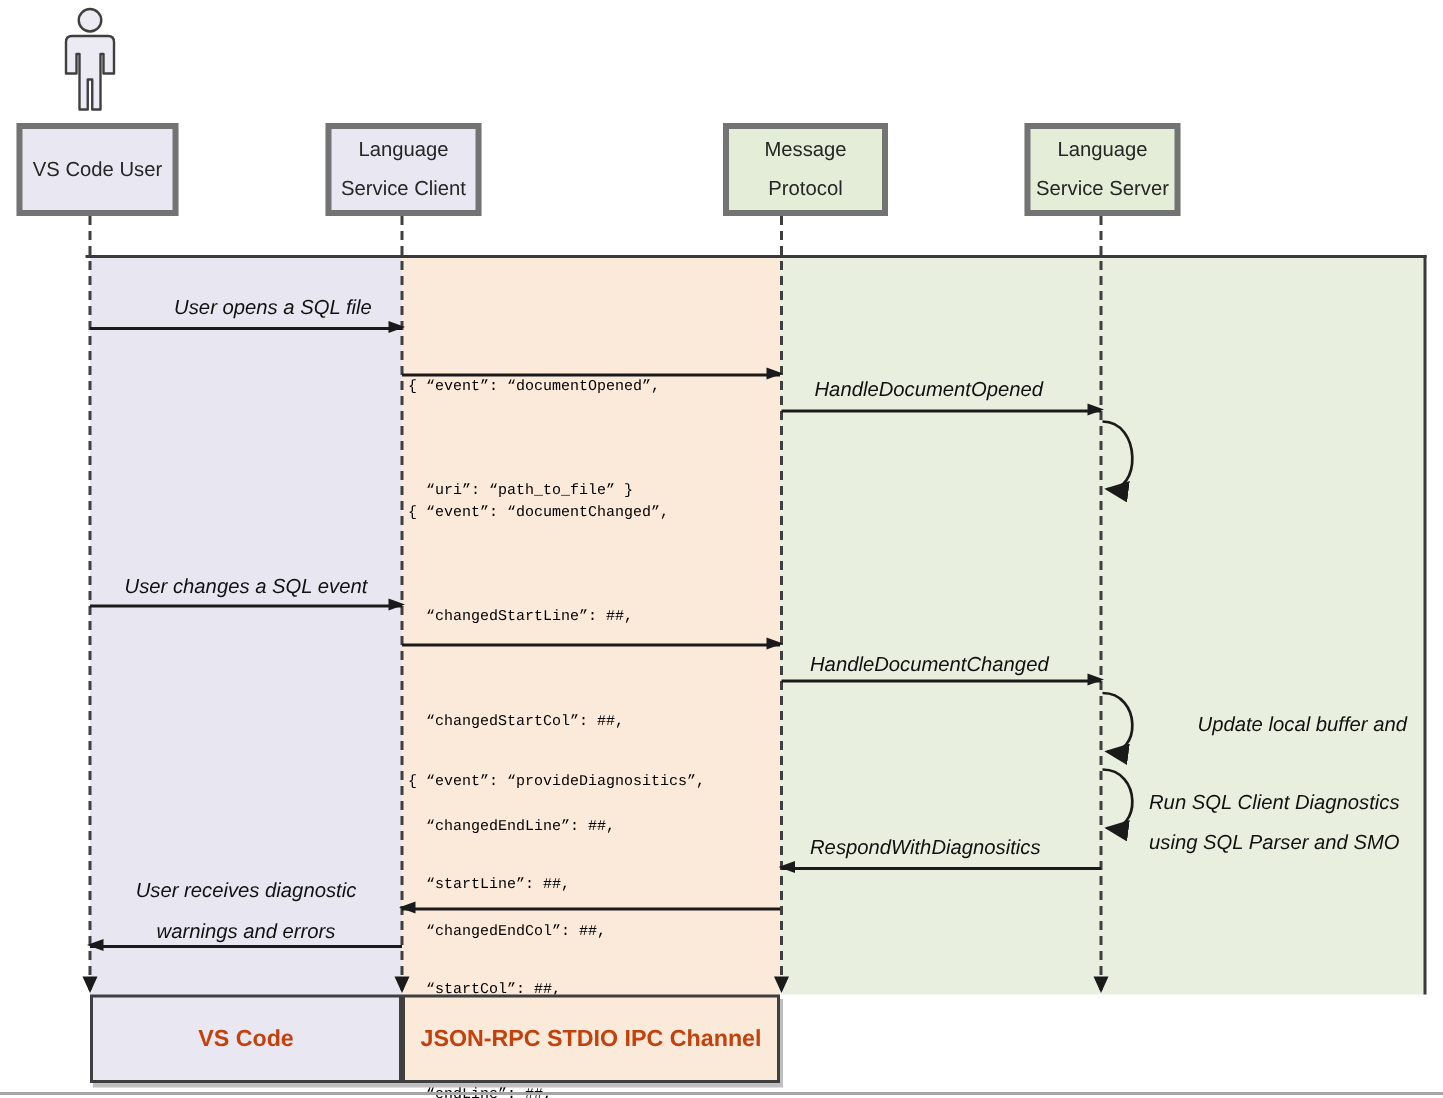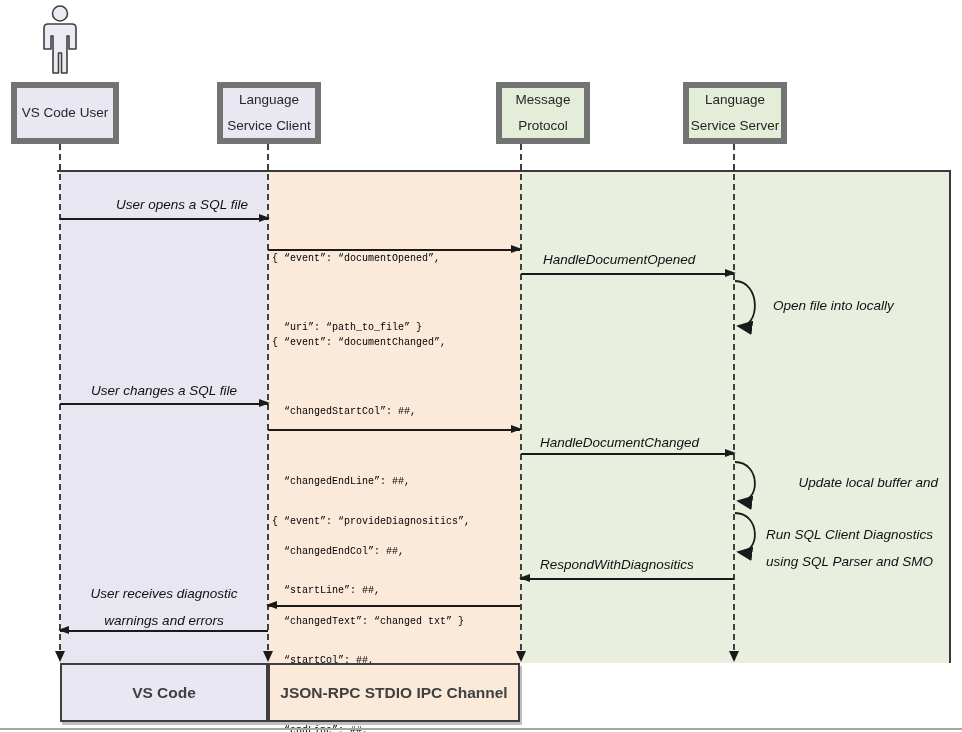--- a/index.html
+++ b/index.html
@@ -11,31 +11,31 @@
   .region{position:absolute;top:172px;height:491px;}
   .region.lavender{background:#e8e6f0;}
   .region.peach{background:#fbe9da;}
   .region.green{background:#e8efdf;}
   .region-top-border{position:absolute;top:170px;left:57px;width:894px;height:0;border-top:2px solid #3a3a3a;}
   .region-right-border{position:absolute;top:170px;left:949px;width:0;height:493px;border-left:2px solid #3a3a3a;}
   
   .lifeline{position:absolute;top:144px;height:516px;width:0;border-left:2px dashed #3f3f3f;}
   
   .hbox{
-    position:absolute;top:82px;height:62px;border:6px solid #737373;box-sizing:border-box;
+    position:absolute;top:82px;height:62px;border:4px solid #737373;box-sizing:border-box;
     display:flex;flex-direction:column;justify-content:center;align-items:center;
     font-size:13.5px;line-height:26px;text-align:center;
   }
   .hbox.lavender{background:#e9e7f1;}
   .hbox.green{background:#e4edd8;}
   .hbox span{display:block;}
   .fbox{
     position:absolute;top:663px;height:59px;border:2px solid #3f3f3f;box-sizing:border-box;
     display:flex;justify-content:center;align-items:center;
-    font-size:15.5px;font-weight:bold;color:#404040;
+    font-size:15.5px;font-weight:bold;color:#c2410c;
     box-shadow:2px 3px 0 rgba(110,110,110,0.45);
   }
   .fbox.lavender{background:#e9e7f1;}
   .fbox.peach{background:#fbe9da;}
   .fbox.green{background:#e8efdf;}
   .bottom-divider{position:absolute;top:728px;left:0;width:962px;height:0;border-top:2px solid #a6a6a6;}
   
   .arrow{position:absolute;height:0;border-top:2px solid #1a1a1a;}
   .arrow.right::after{
     content:"";position:absolute;right:-2px;top:-6.5px;width:0;height:0;
@@ -98,21 +98,21 @@
   <div class="lifeline" style="left:733px"></div>
 
   <div class="hbox lavender" style="left:11px;width:108px">
     <span>VS Code User</span>
     <span></span>
   </div>
   <div class="hbox lavender" style="left:217px;width:104px">
     <span>Language</span>
     <span>Service Client</span>
   </div>
-  <div class="hbox green" style="left:496px;width:94px">
+  <div class="hbox green" style="left:482px;width:110px">
     <span>Message</span>
     <span>Protocol</span>
   </div>
   <div class="hbox green" style="left:683px;width:104px">
     <span>Language</span>
     <span>Service Server</span>
   </div>
 
   <div class="msg-label center" style="left:60px;width:244px;top:196px">User opens a SQL file</div>
   <div class="arrow right" style="left:60px;width:208px;top:218px"></div>
@@ -123,32 +123,32 @@
   </div>
   <div class="arrow right" style="left:268px;width:252px;top:249px"></div>
 
   <div class="msg-label" style="left:543px;top:251px">HandleDocumentOpened</div>
   <div class="arrow right" style="left:521px;width:213px;top:273px"></div>
 
   <svg class="loop-svg" style="left:734px;top:279px" width="34" height="54" viewBox="0 0 34 54">
     <path d="M1,2 C27,2 27,50 4,47" fill="none" stroke="#1a1a1a" stroke-width="1.8" marker-end="url(#mh)"></path>
   </svg>
   <div class="loop-label" style="left:773px;top:292px">
-    <span>Open file into locally</span>
   </div>
 
   <div class="json-block" style="top:284px">
     <div>{ “event”: “documentChanged”,</div>
+    <div>  “changedStartLine”: ##,</div>
     <div>  “changedStartCol”: ##,</div>
     <div>  “changedEndLine”: ##,</div>
     <div>  “changedEndCol”: ##,</div>
     <div>  “changedText”: “changed txt” }</div>
   </div>
 
-  <div class="msg-label center" style="left:60px;width:208px;top:382px">User changes a SQL file</div>
+  <div class="msg-label center" style="left:60px;width:208px;top:382px">User changes a SQL event</div>
   <div class="arrow right" style="left:60px;width:208px;top:403px"></div>
   <div class="arrow right" style="left:268px;width:252px;top:429px"></div>
 
   <div class="msg-label" style="left:540px;top:434px">HandleDocumentChanged</div>
   <div class="arrow right" style="left:521px;width:213px;top:453px"></div>
 
   <svg class="loop-svg" style="left:734px;top:460px" width="34" height="48" viewBox="0 0 34 48">
     <path d="M1,2 C27,2 27,44 4,41" fill="none" stroke="#1a1a1a" stroke-width="1.8" marker-end="url(#mh)"></path>
   </svg>
   <div class="loop-label centered" style="left:760px;top:469px;width:178px">

